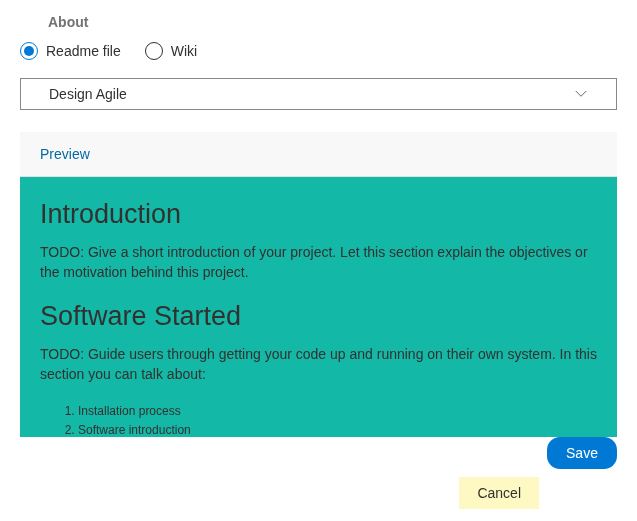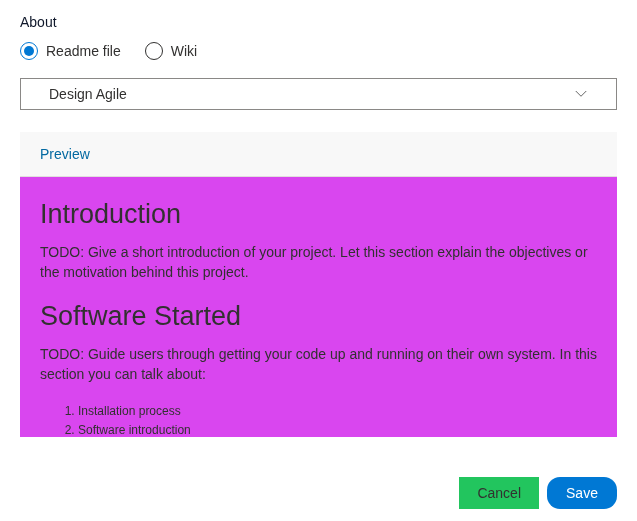--- a/index.html
+++ b/index.html
@@ -13,24 +13,25 @@
       color: #323130;
       background: #ffffff;
       width: 637px;
       height: 521px;
       position: relative;
     }
     .container {
       padding: 14px 20px 0 20px;
     }
     .section-title {
-      font-weight: 400;
+      font-weight: 700;
       font-size: 14px;
       margin-bottom: 12px;
-      color: #0f172a;
+      color: #737373;
+      margin-left: 28px;
     }
     .radio-row {
       display: flex;
       gap: 24px;
       align-items: center;
       margin-bottom: 18px;
     }
     .radio-option {
       display: flex;
       align-items: center;
@@ -91,21 +92,21 @@
       border-bottom: 1px solid #e1dfdd;
     }
     .preview-tab {
       display: inline-block;
       padding: 14px 20px 14px 20px;
       font-size: 14px;
       color: #0369a1;
     }
     .preview-content {
       padding: 16px 20px 10px 20px;
-      background: #d946ef;
+      background: #14b8a6;
       height: 260px;
       overflow: hidden;
     }
     .preview-content h1 {
       font-size: 27px;
       font-weight: 300;
       color: #323130;
       margin-top: 6px;
       margin-bottom: 12px;
     }
@@ -133,22 +134,23 @@
       padding: 0 18px;
       font-size: 14px;
       font-family: inherit;
       border: none;
       cursor: pointer;
       display: flex;
       align-items: center;
       justify-content: center;
     }
     .btn-secondary {
-      background: #22c55e;
-      color: #323130;
+      background: #fef9c3;
+      color: #323130;
+      margin-top: 40px;
     }
     .btn-primary {
       background: #0078d4;
       color: #ffffff;
       min-width: 70px;
       border-radius: 13px;
     }
   </style>
 </head>
 <body>

